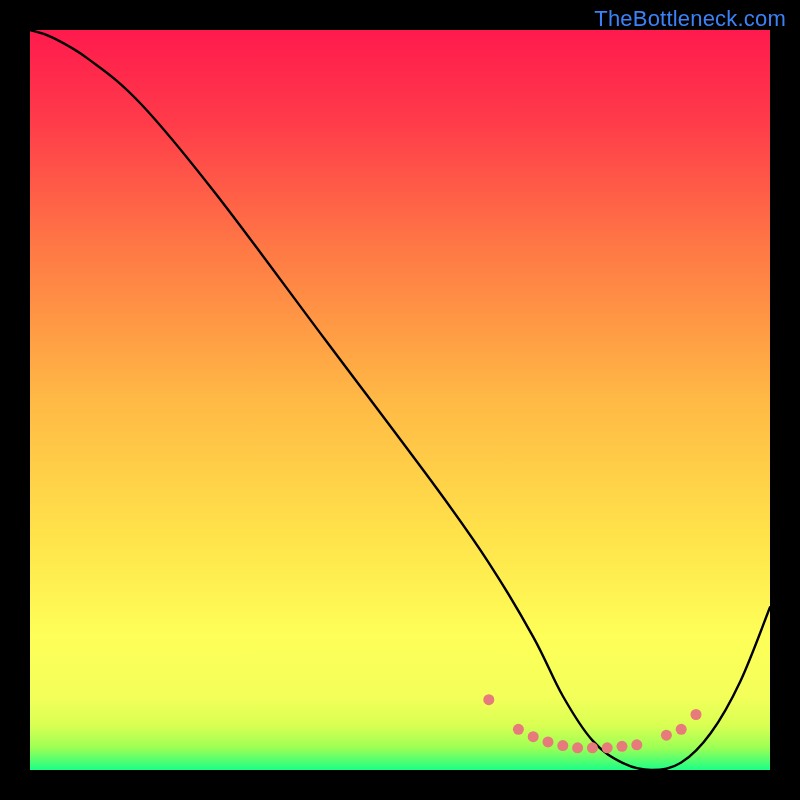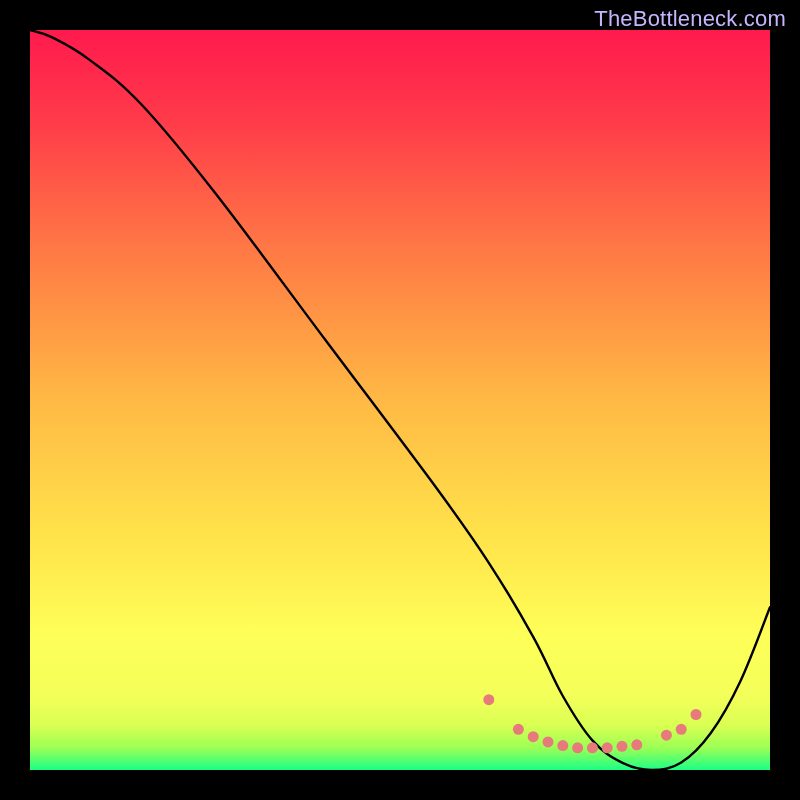--- a/index.html
+++ b/index.html
@@ -25,21 +25,21 @@
     width: 740px;
     height: 740px;
   }
   .watermark {
     position: absolute;
     top: 6px;
     right: 14px;
     font-family: Arial, Helvetica, sans-serif;
     font-size: 22px;
     font-weight: 500;
-    color: #c4b5fd;
+    color: #3b82f6;
     letter-spacing: 0.2px;
   }
 </style>
 </head>
 <body>
 
 <div class="frame">
   <div class="watermark">TheBottleneck.com</div>
   <svg class="plot" viewBox="0 0 740 740" preserveAspectRatio="none">
     <defs>

